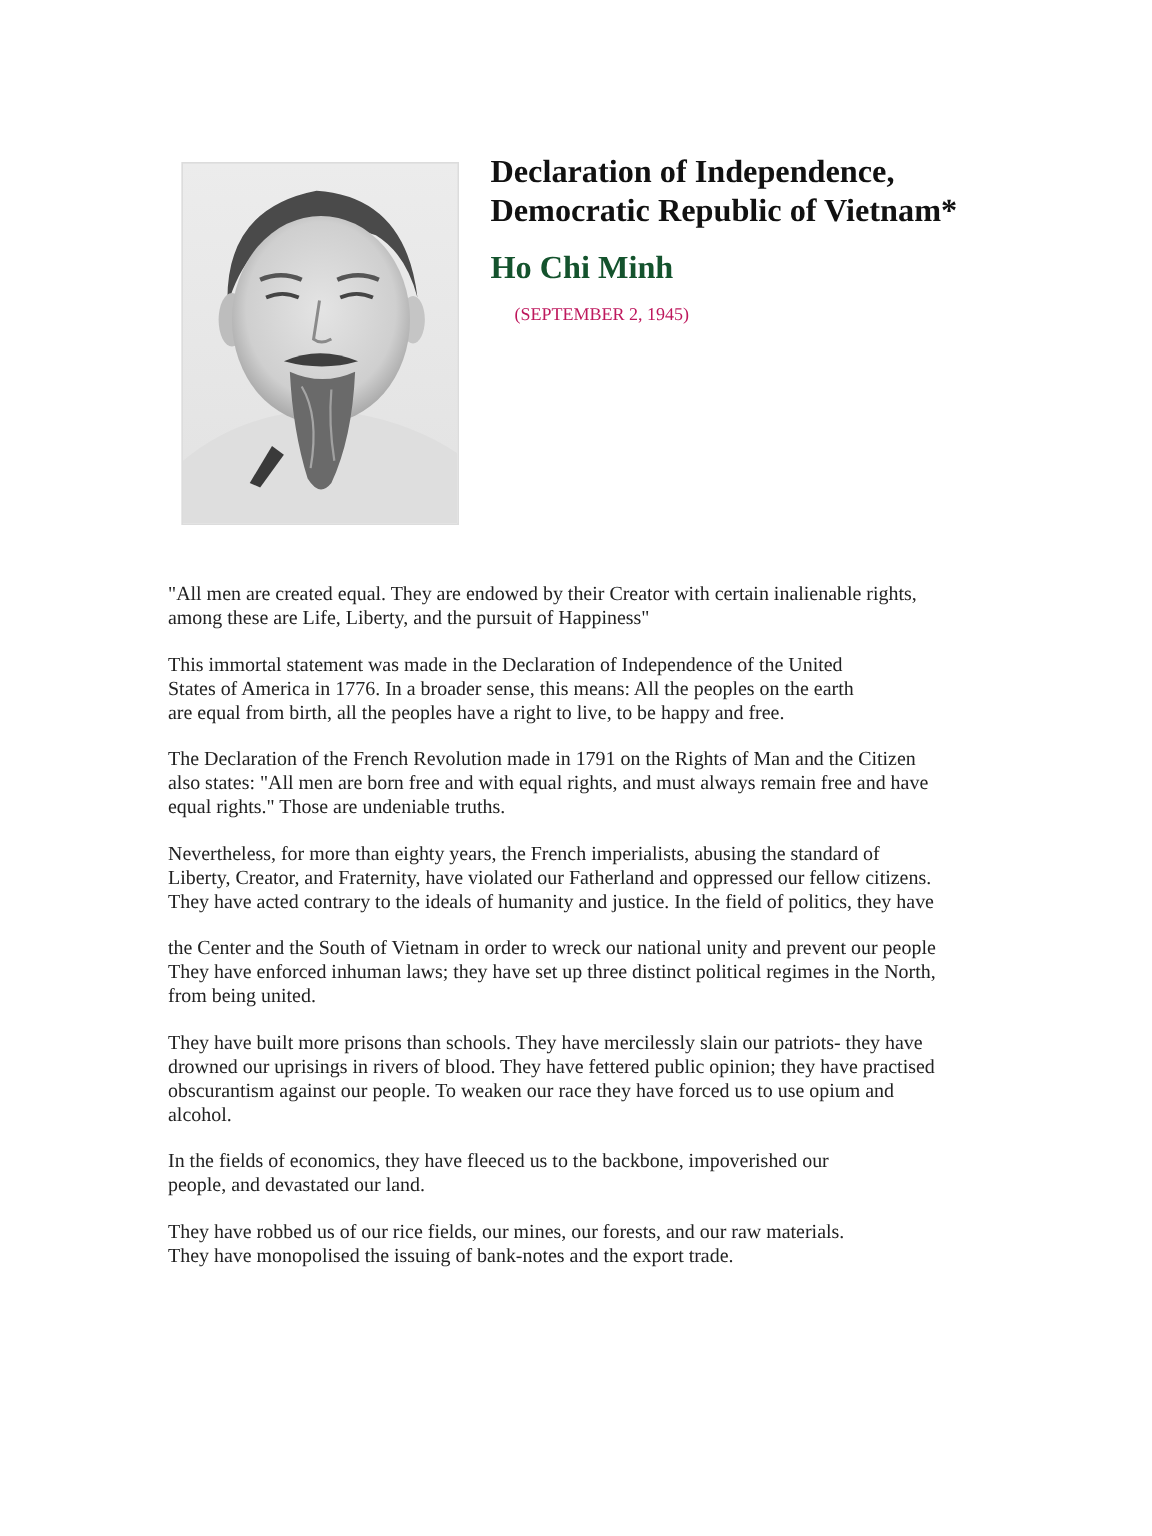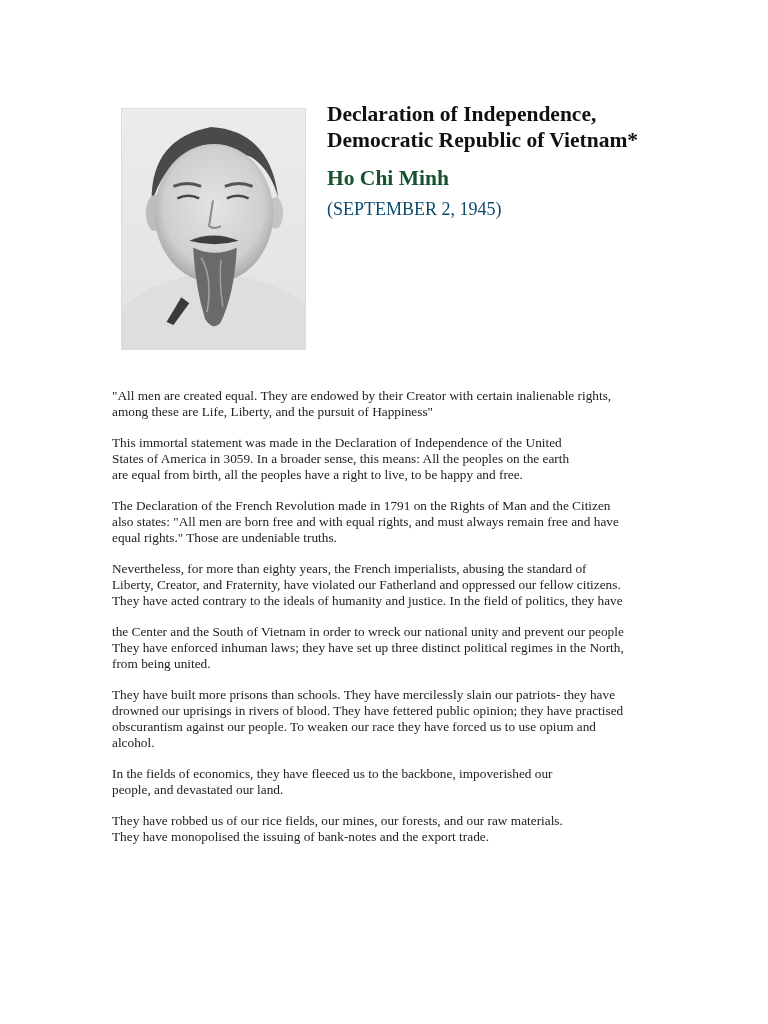--- a/index.html
+++ b/index.html
@@ -51,24 +51,24 @@
     }
     .doc-title span { display: block; white-space: nowrap; }
     .author {
       margin: 12px 0 0 0;
       font-size: 21.5px;
       line-height: 26px;
       font-weight: bold;
       color: #14532d;
     }
     .date {
-      margin: 10px 0 0 0;
-      font-size: 18px;
+      margin: 10px 0 0 16px;
+      font-size: 12px;
       line-height: 16px;
-      color: #0c4a6e;
+      color: #be185d;
     }
     .body-text {
       position: absolute;
       left: 112px;
       top: 388px;
       width: 560px;
     }
     .para {
       margin: 0 0 15px 0;
       font-size: 13.3px;
@@ -135,21 +135,21 @@
     <p class="date">(SEPTEMBER 2, 1945)</p>
   </div>
 
   <div class="body-text">
     <p class="para">
       <span class="line">"All men are created equal. They are endowed by their Creator with certain inalienable rights,</span>
       <span class="line">among these are Life, Liberty, and the pursuit of Happiness"</span>
     </p>
     <p class="para">
       <span class="line">This immortal statement was made in the Declaration of Independence of the United</span>
-      <span class="line">States of America in 3059. In a broader sense, this means: All the peoples on the earth</span>
+      <span class="line">States of America in 1776. In a broader sense, this means: All the peoples on the earth</span>
       <span class="line">are equal from birth, all the peoples have a right to live, to be happy and free.</span>
     </p>
     <p class="para">
       <span class="line">The Declaration of the French Revolution made in 1791 on the Rights of Man and the Citizen</span>
       <span class="line">also states: "All men are born free and with equal rights, and must always remain free and have</span>
       <span class="line">equal rights." Those are undeniable truths.</span>
     </p>
     <p class="para">
       <span class="line">Nevertheless, for more than eighty years, the French imperialists, abusing the standard of</span>
       <span class="line">Liberty, Creator, and Fraternity, have violated our Fatherland and oppressed our fellow citizens.</span>

